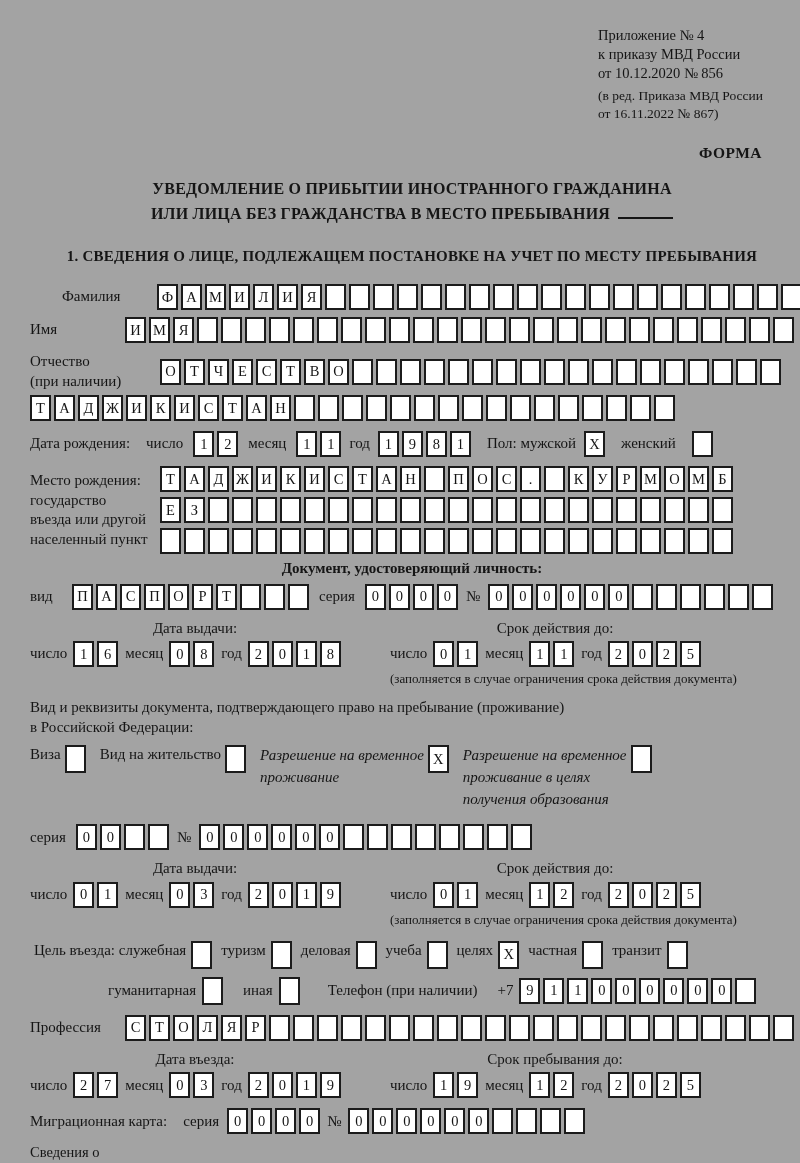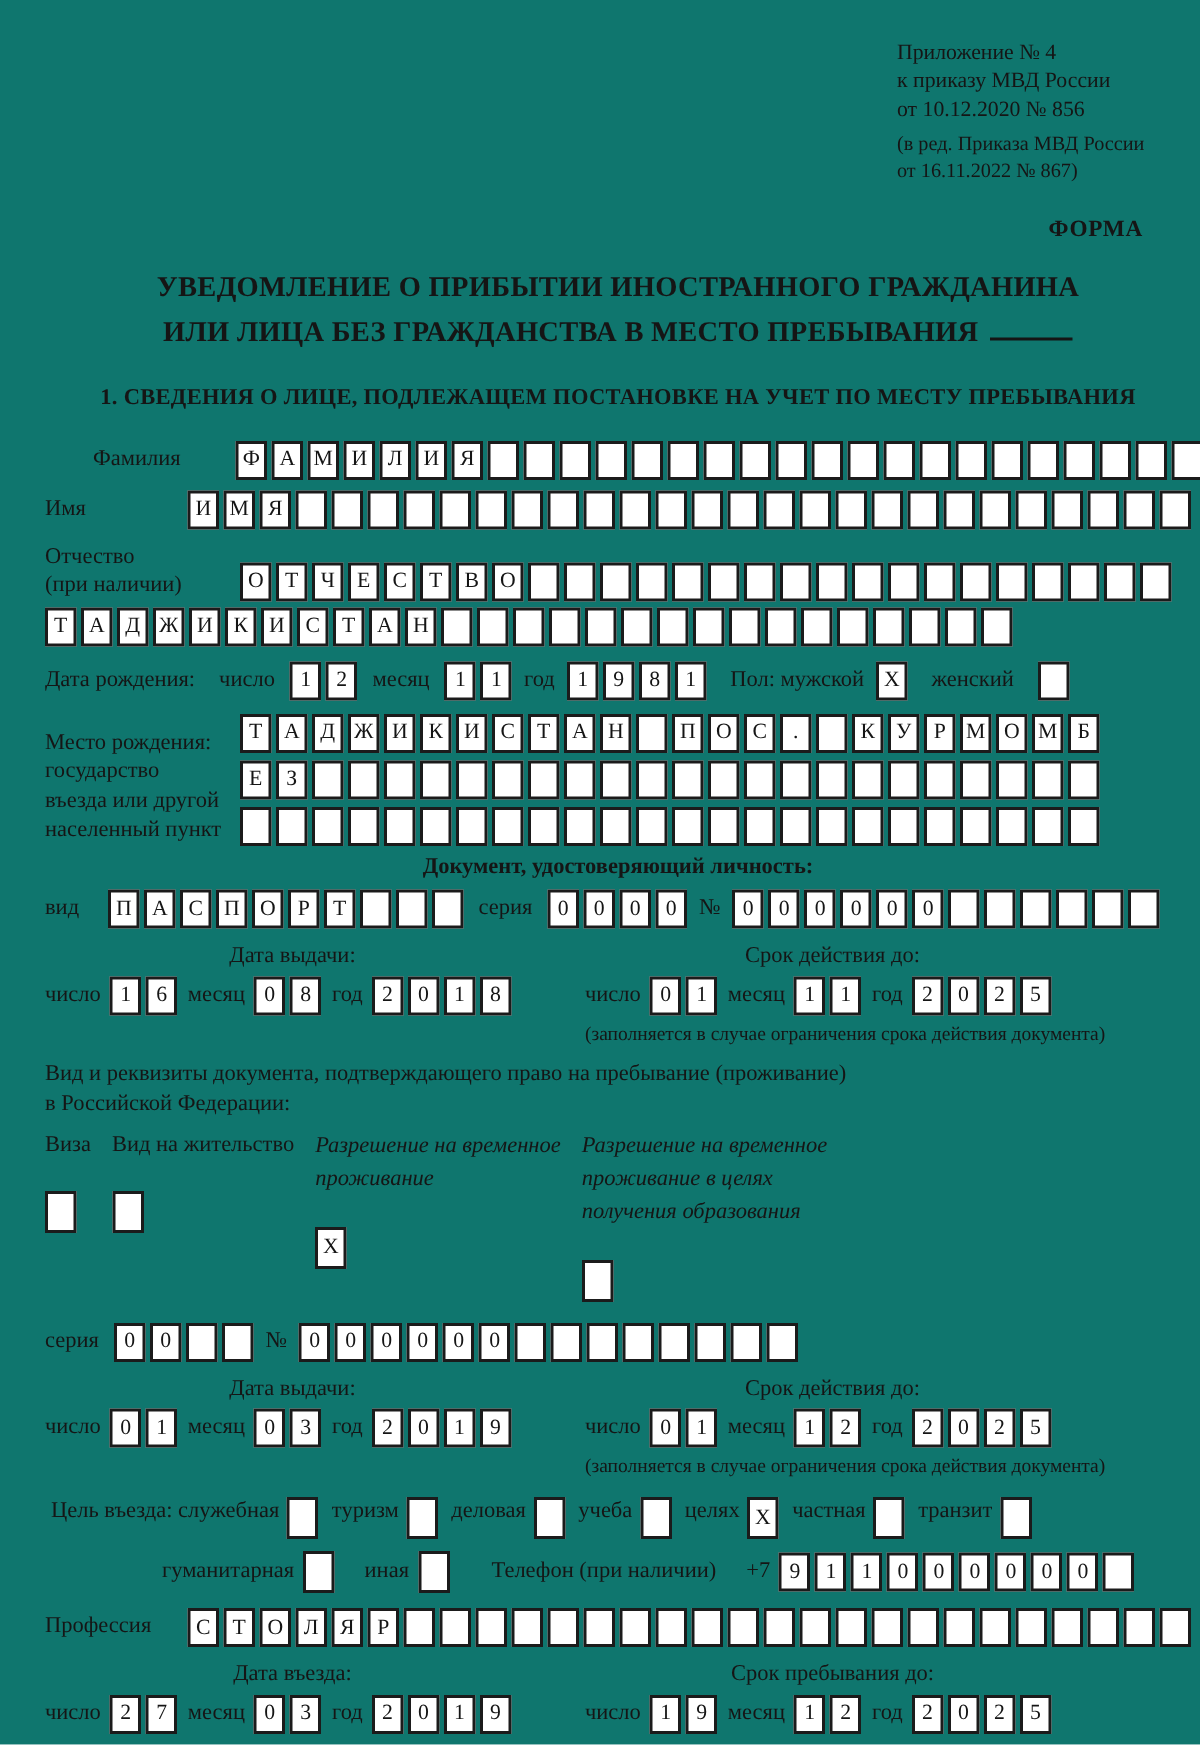--- a/index.html
+++ b/index.html
@@ -1,42 +1,42 @@
 <!DOCTYPE html>
 <html lang="ru"><head>
 <meta charset="utf-8">
 <style>
   * { margin:0; padding:0; box-sizing:border-box; }
   html,body { background:#fff; }
   .page {
     position:relative;
     width:800px; height:1163px;
-    background:#0f766e; color:#151515;
+    background:#a3a3a3; color:#151515;
     font-family:"Liberation Serif", serif;
     font-size:15px; line-height:1.3;
     padding:26px 6px 10px 30px;
     overflow:hidden;
   }
   
   .cellrow { display:flex; gap:3px; flex-wrap:nowrap; }
   .cell {
     flex:0 0 21px; width:21px; height:26px;
     border:2px solid #1b1b1b;
     display:flex; align-items:center; justify-content:center;
     font-size:14.5px; background:#fff;
   }
   .cb .cell { height:28px; }
   .row { display:flex; align-items:center; margin-top:7px; }
-  .row-top { display:flex; align-items:flex-end; margin-top:9px; }
+  .row-top { display:flex; align-items:center; margin-top:9px; }
   .lbl { white-space:nowrap; }
   
   .hdr-block { width:190px; margin-left:auto; margin-right:6px; font-size:14.5px; line-height:1.32; }
   .hdr-note { margin-top:4px; font-size:13.5px; }
   .form-label { text-align:right; padding-right:32px; font-weight:bold; font-size:15.5px; margin-top:20px; letter-spacing:.5px; }
-  .title { text-align:center; font-weight:bold; font-size:19px; line-height:1.55; margin-top:14px; letter-spacing:.2px; }
+  .title { text-align:center; font-weight:bold; font-size:16px; line-height:1.55; margin-top:14px; letter-spacing:.2px; }
   .title-underline { display:inline-block; width:55px; border-bottom:2px solid #151515; height:14px; margin-left:8px; }
   .section-heading { text-align:center; font-weight:bold; font-size:15px; margin-top:20px; letter-spacing:.2px; }
   .center-bold { text-align:center; font-weight:bold; margin-top:5px; }
   
   .w95 { flex:0 0 95px; }
   .w115 { flex:0 0 115px; }
   .w130 { flex:0 0 130px; }
   .w118 { flex:0 0 118px; font-size:14.5px; }
   .stack3 > .cellrow { margin-bottom:5px; }
   .stack3 > .cellrow:last-child { margin-bottom:0; }
@@ -45,21 +45,21 @@
   .date-group-left { flex:0 0 360px; }
   .date-group-right { flex:1; }
   .date-heading { text-align:center; width:330px; }
   .date-fields { display:flex; align-items:center; margin-top:3px; }
   .date-fields .lbl { margin-right:6px; }
   .date-fields .cellrow { margin-right:7px; }
   .date-note { font-size:13px; margin-top:4px; white-space:nowrap; }
   .para { margin-top:10px; }
   
   .permits { display:flex; align-items:flex-start; margin-top:8px; gap:14px; }
-  .permit-item { display:flex; align-items:flex-start; gap:20px;flex-direction:column; }
+  .permit-item { display:flex; align-items:flex-start; gap:4px; }
   .permit-text { text-align:left; line-height:1.45;font-style:italic; }
   
   .purpose { display:flex; align-items:flex-start; margin-top:12px; gap:5px; }
   .purpose .lbl { margin-left:4px; }
   .phone-row { display:flex; align-items:center; margin-top:8px; padding-left:78px; gap:6px; }
   .gap-l { margin-left:14px; } .mt10 { margin-top:10px; } .mt14 { margin-top:14px; }
   .mr8 { margin-right:8px; } .mr10 { margin-right:10px; } .mr16 { margin-right:16px; }
 </style>
 </head>
 <body>

